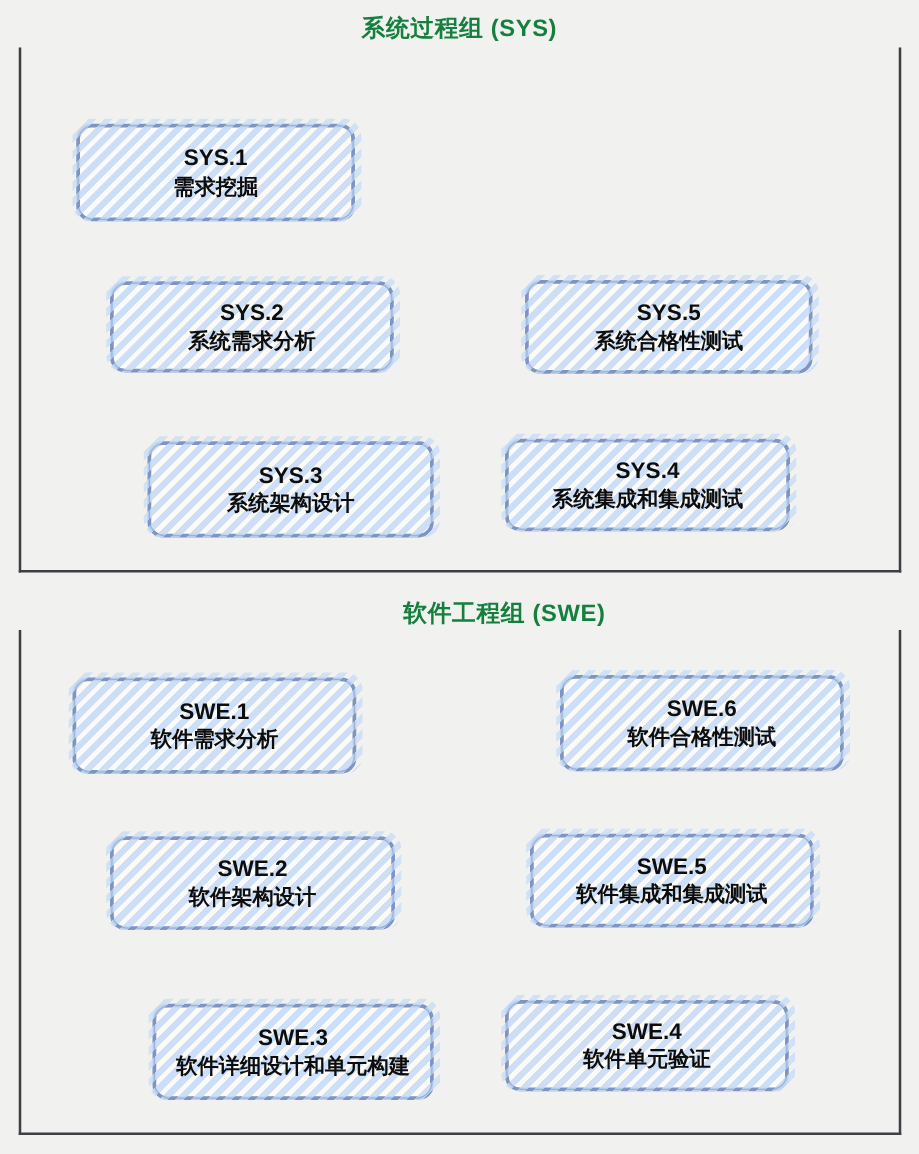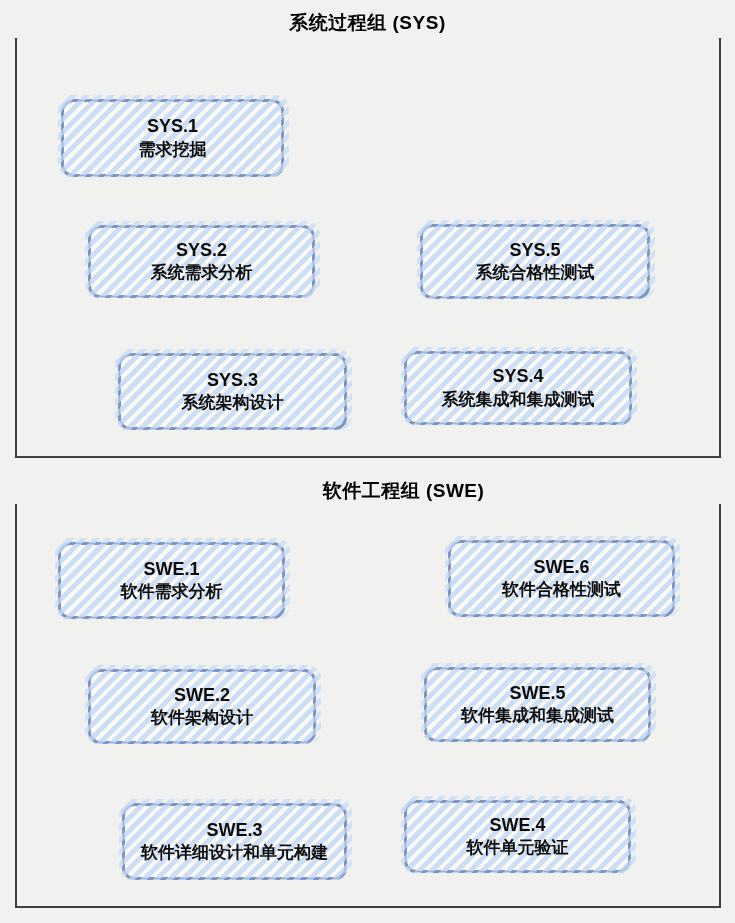--- a/index.html
+++ b/index.html
@@ -14,21 +14,21 @@
     position: relative;
     overflow: hidden;
   }
   .group-title {
     position: absolute;
     left: 0;
     width: 735px;
     text-align: center;
     font-weight: bold;
     font-size: 19px;
-    color: #000000;
+    color: #15803d;
     letter-spacing: 0.5px;
   }
   
   .bracket {
     position: absolute;
     border-left: 2.5px solid #3d3f42;
     border-right: 2.5px solid #3d3f42;
     border-bottom: 2.5px solid #3d3f42;
     box-sizing: border-box;
   }

